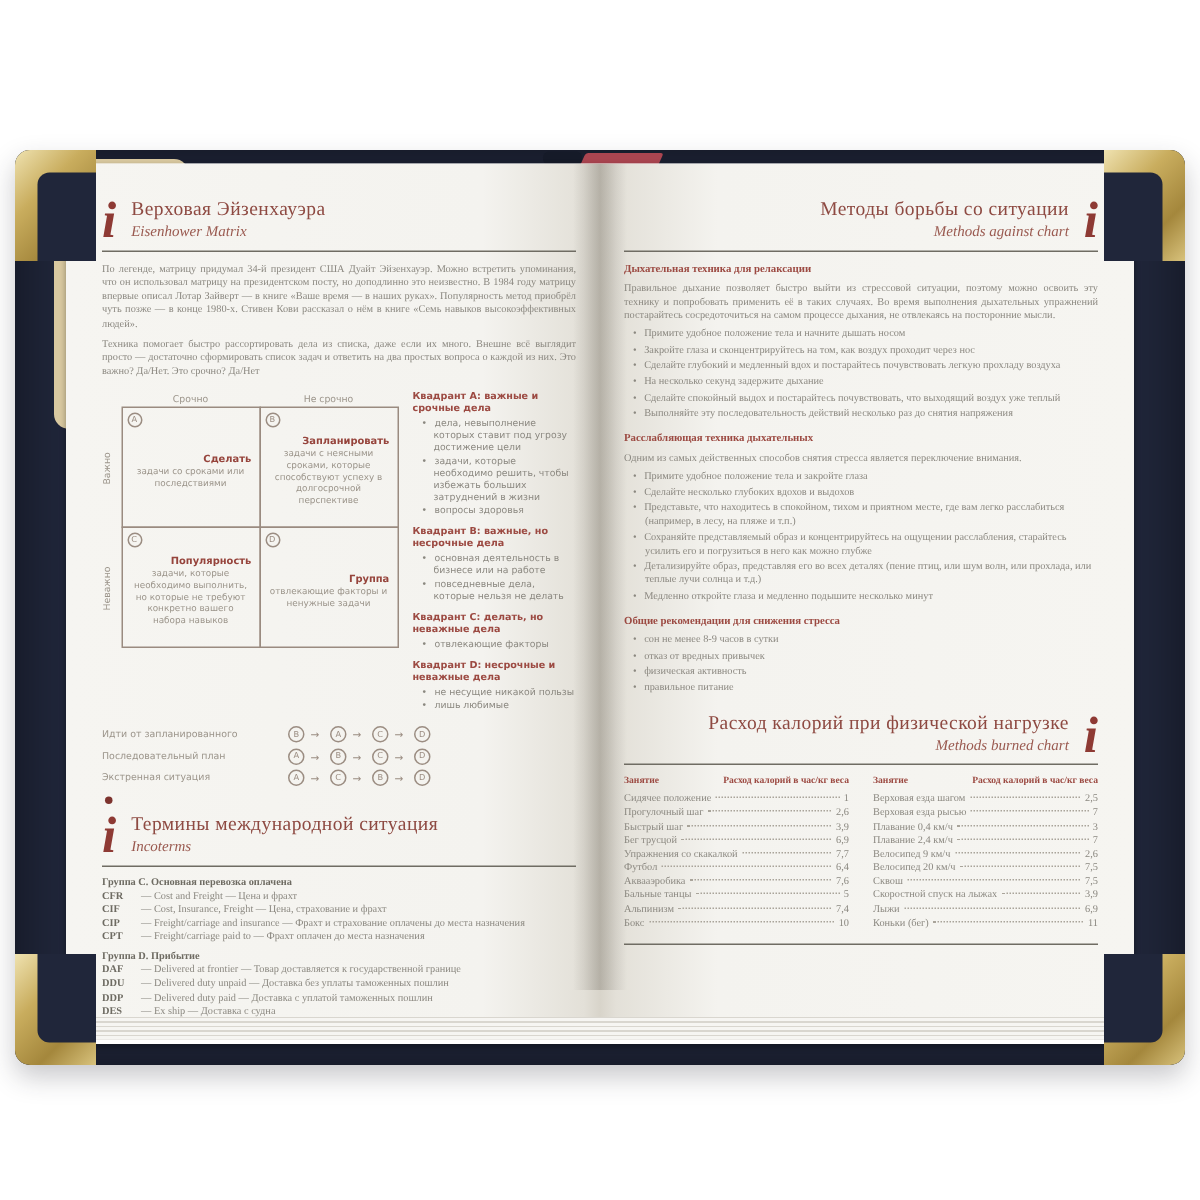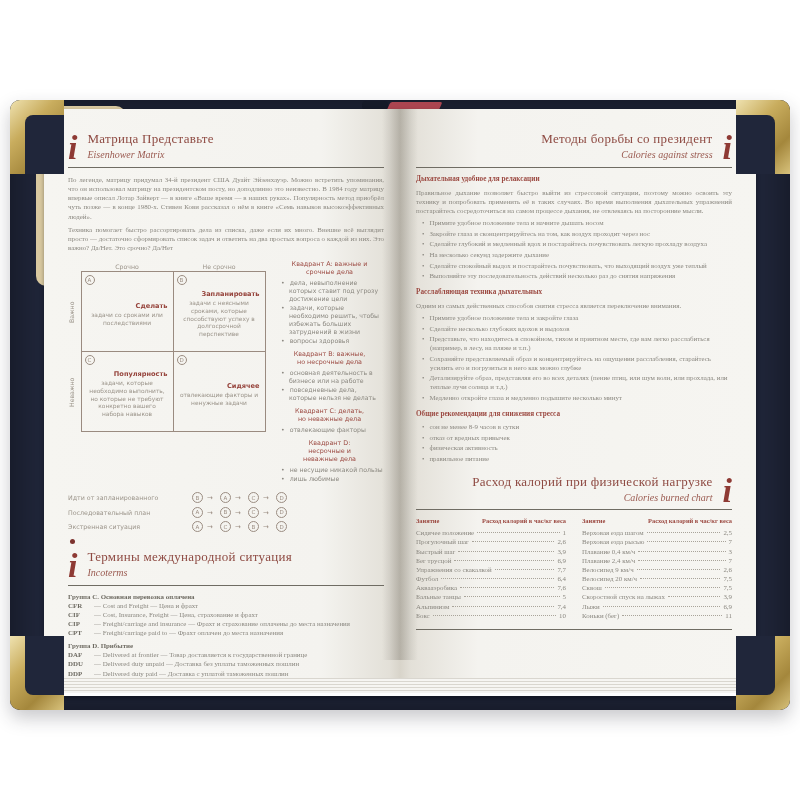--- a/index.html
+++ b/index.html
@@ -52,21 +52,21 @@
   .matrix{display:grid;grid-template-columns:13px 92px 92px;grid-template-rows:13px 80px 80px;}
   .m-col{font-size:6.2px;color:#9b948a;text-align:center;align-self:end;padding-bottom:2px;}
   .m-row{writing-mode:vertical-rl;transform:rotate(180deg);font-size:6.2px;color:#9b948a;text-align:center;}
   .m-cell{border:1px solid #9a8b80;margin:-0.5px;position:relative;display:flex;flex-direction:column;
           align-items:flex-end;justify-content:center;padding:10px 5px 4px 5px;text-align:center;}
   .q-letter{position:absolute;top:3px;left:3px;width:10px;height:10px;border:1px solid #9b8d82;border-radius:50%;
             font-size:5.5px;color:#9b8d82;display:flex;align-items:center;justify-content:center;}
   .q-title{font-size:6.6px;font-weight:bold;color:#96443c;margin-bottom:2px;}
   .q-desc{font-size:5.9px;line-height:1.3;color:#9b948a;}
   .notes{flex:1;min-width:0;}
-  .note-title{font-size:6.4px;font-weight:normal;color:#9c4a42;margin:1px 16px;text-align:center;}
+  .note-title{font-size:6.4px;font-weight:bold;color:#9c4a42;margin:1px 0;}
   .notes ul.bullets li{font-size:6.2px;margin:1px 0;}
 
   
   .seq{display:flex;align-items:center;margin:3.5px 0;font-family:"DejaVu Sans",sans-serif;}
   .seq .slabel{width:124px;font-size:6.3px;color:#9b948a;}
   .seq-circles{display:flex;align-items:center;}
   .circ{width:11px;height:11px;border:1px solid #9b8d82;border-radius:50%;font-size:5.5px;color:#9b8d82;
         display:flex;align-items:center;justify-content:center;position:relative;}
   .circ + .circ{margin-left:17px;}
   .circ + .circ::before{content:"\2192";position:absolute;left:-14px;top:1px;font-size:7px;color:#9b8d82;}
@@ -98,21 +98,21 @@
     <div class="flyleaf"></div>
 
     <div class="pagestack">
       <div class="edges"></div>
       <div class="spread">
 
         <section class="page left">
           <div class="hdr">
             <div class="iglyph">i</div>
             <div>
-              <div class="htitle">Матрица Представьте</div>
+              <div class="htitle">Верховая Эйзенхауэра</div>
               <div class="hsub">Eisenhower Matrix</div>
             </div>
           </div>
           <div class="hdr-rule"></div>
 
           <div>
 
           <p class="para">По легенде, матрицу придумал 34-й президент США Дуайт Эйзенхауэр. Можно встретить упоминания, что он использовал матрицу на президентском посту, но доподлинно это неизвестно. В 1984 году матрицу впервые описал Лотар Зайверт — в книге «Ваше время — в наших руках». Популярность метод приобрёл чуть позже — в конце 1980-х. Стивен Кови рассказал о нём в книге «Семь навыков высокоэффективных людей».</p>
               <p class="para">Техника помогает быстро рассортировать дела из списка, даже если их много. Внешне всё выглядит просто — достаточно сформировать список задач и ответить на два простых вопроса о каждой из них. Это важно? Да/Нет. Это срочно? Да/Нет</p>
             </div>
@@ -134,21 +134,21 @@
                 <div class="q-desc">задачи с неясными сроками, которые способствуют успеху в долгосрочной перспективе</div>
               </div>
               <div class="m-row">Неважно</div>
               <div class="m-cell">
                 <span class="q-letter">C</span>
                 <div class="q-title">Популярность</div>
                 <div class="q-desc">задачи, которые необходимо выполнить, но которые не требуют конкретно вашего набора навыков</div>
               </div>
               <div class="m-cell">
                 <span class="q-letter">D</span>
-                <div class="q-title">Сидячее</div>
+                <div class="q-title">Группа</div>
                 <div class="q-desc">отвлекающие факторы и ненужные задачи</div>
               </div>
             </div>
 
             <div class="notes">
               <div class="note-title">Квадрант A: важные и срочные дела</div>
               <ul class="bullets">
 
               <li>дела, невыполнение которых ставит под угрозу достижение цели</li>
                   <li>задачи, которые необходимо решить, чтобы избежать больших затруднений в жизни</li>
@@ -255,28 +255,28 @@
               <span class="code">DES</span>
               <span><span class="en">Ex ship</span><span class="ru">Доставка с судна</span></span>
             </div>
             </div>
 
         </section>
 
         <section class="page right">
           <div class="hdr rt">
             <div style="text-align:right;">
-              <div class="htitle">Методы борьбы со президент</div>
-              <div class="hsub">Calories against stress</div>
+              <div class="htitle">Методы борьбы со ситуации</div>
+              <div class="hsub">Methods against chart</div>
             </div>
             <div class="iglyph">i</div>
           </div>
           <div class="hdr-rule"></div>
 
-          <div class="sect-title">Дыхательная удобное для релаксации</div>
+          <div class="sect-title">Дыхательная техника для релаксации</div>
           <p class="para">Правильное дыхание позволяет быстро выйти из стрессовой ситуации, поэтому можно освоить эту технику и попробовать применить её в таких случаях. Во время выполнения дыхательных упражнений постарайтесь сосредоточиться на самом процессе дыхания, не отвлекаясь на посторонние мысли.</p>
           <ul class="bullets">
 
           <li>Примите удобное положение тела и начните дышать носом</li>
               <li>Закройте глаза и сконцентрируйтесь на том, как воздух проходит через нос</li>
               <li>Сделайте глубокий и медленный вдох и постарайтесь почувствовать легкую прохладу воздуха</li>
               <li>На несколько секунд задержите дыхание</li>
               <li>Сделайте спокойный выдох и постарайтесь почувствовать, что выходящий воздух уже теплый</li>
               <li>Выполняйте эту последовательность действий несколько раз до снятия напряжения</li>
             </ul>
@@ -298,21 +298,21 @@
 
           <li>сон не менее 8-9 часов в сутки</li>
               <li>отказ от вредных привычек</li>
               <li>физическая активность</li>
               <li>правильное питание</li>
             </ul>
 
           <div class="hdr rt" style="margin-top:10px;">
             <div style="text-align:right;">
               <div class="htitle">Расход калорий при физической нагрузке</div>
-              <div class="hsub">Calories burned chart</div>
+              <div class="hsub">Methods burned chart</div>
             </div>
             <div class="iglyph">i</div>
           </div>
           <div class="hdr-rule"></div>
 
           <div class="cal-table">
             <div class="cal-col">
               <div class="cal-head">
                 <span>Занятие</span>
                 <span>Расход калорий в час/кг веса</span>

